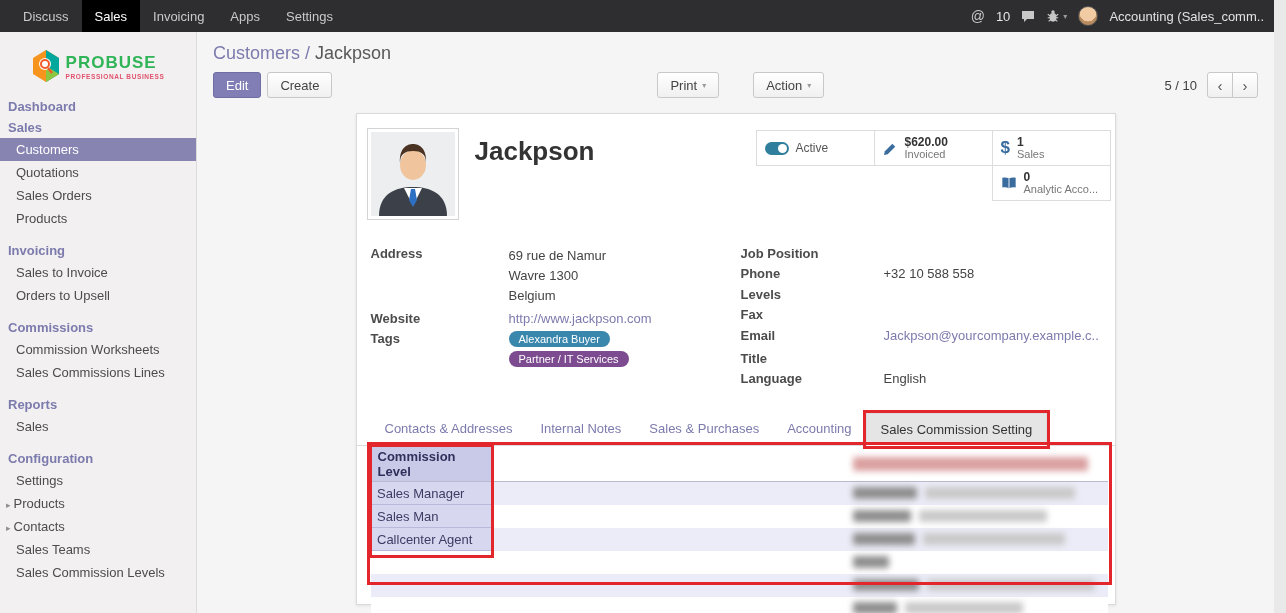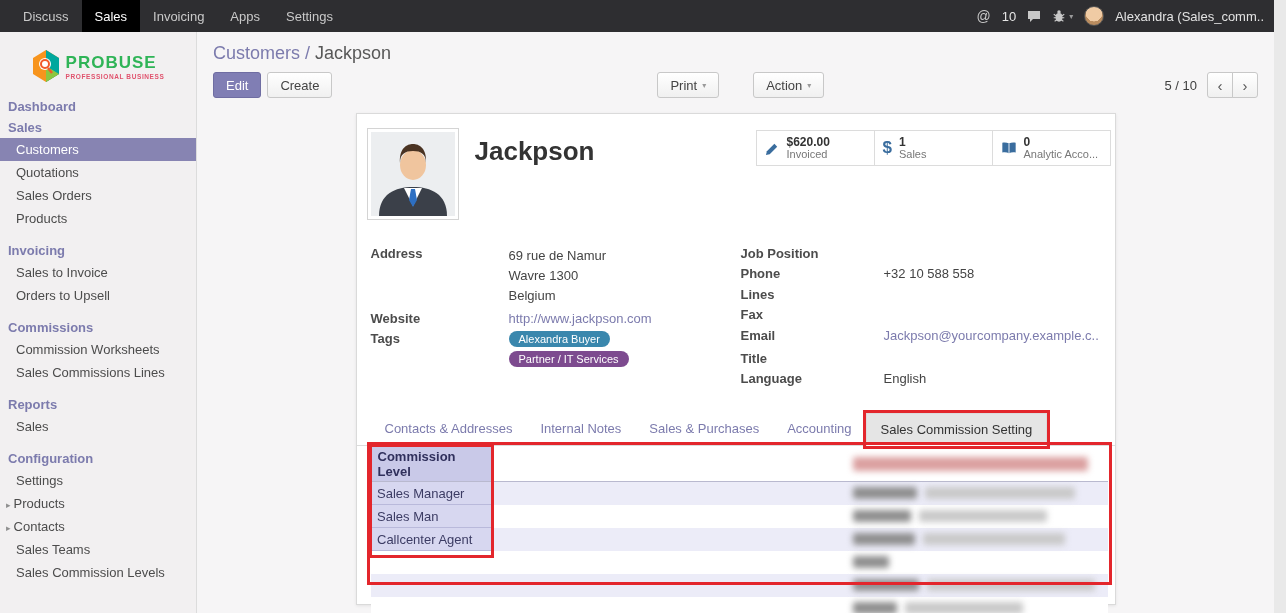--- a/index.html
+++ b/index.html
@@ -128,21 +128,21 @@
       </span>
       <span style="display:flex;align-items:center;gap:3px;cursor:pointer;">
         <svg width="14" height="14" viewBox="0 0 16 16">
             <ellipse cx="8" cy="9.5" rx="4" ry="5" fill="#c8c8c8"></ellipse>
             <circle cx="8" cy="3.5" r="2" fill="#c8c8c8"></circle>
             <path d="M2 6l3 2M2 10h3M3 14l3-2M14 6l-3 2M14 10h-3M13 14l-3-2" stroke="#c8c8c8" stroke-width="1.2" fill="none"></path>
           </svg>
         <span class="caret">▾</span>
       </span>
       <span class="top-avatar"></span>
-      <span class="top-user">Alexandra (Sales_comm..</span>
+      <span class="top-user">Accounting (Sales_comm..</span>
     </div>
   </div>
 
   <div class="sidebar">
     <div class="logo-box">
       <svg width="28" height="32" viewBox="0 0 28 32">
         <polygon points="14,0 27,8 27,24 14,32 1,24 1,8" fill="#f7941d"></polygon>
         <polygon points="14,0 27,8 27,24 14,32 14,16" fill="#00a79d"></polygon>
         <polygon points="14,16 27,24 14,32" fill="#8dc63f"></polygon>
         <circle cx="13" cy="14" r="6" fill="#fff"></circle>
@@ -222,20 +222,24 @@
             <path d="M40 57 L38 68 L42 75 L46 68 L44 57 Z" fill="#2d6fc2"></path>
             <ellipse cx="42" cy="33" rx="13" ry="15" fill="#f0c59e"></ellipse>
             <path d="M29 31 C28 16 36 12 42 12 C48 12 56 16 55 31 C55 22 50 19 42 19 C34 19 29 22 29 31 Z" fill="#4a3322"></path>
           </svg>
         </div>
         <div class="record-name">Jackpson</div>
       </div>
 
       <div class="stats">
         <div class="stat-btn">
+          <span class="toggle-icon"></span>
+          <span>Active</span>
+        </div>
+        <div class="stat-btn">
           <svg width="15" height="15" viewBox="0 0 16 16">
               <path d="M2 11l8-8 3 3-8 8-4 1z" fill="#3a6d9e"></path>
             </svg>
           <span class="two-line">
             <span class="stat-val">$620.00</span>
             <span class="stat-sub">Invoiced</span>
           </span>
         </div>
         <div class="stat-btn">
           <span class="dollar-glyph">$</span>
@@ -281,21 +285,21 @@
         <div class="fcol-right">
           <div class="frow">
             <span class="flabel">Job Position</span>
             <span class="fval"></span>
           </div>
           <div class="frow">
             <span class="flabel">Phone</span>
             <span class="fval">+32 10 588 558</span>
           </div>
           <div class="frow gap6">
-            <span class="flabel">Lines</span>
+            <span class="flabel">Levels</span>
             <span class="fval"></span>
           </div>
           <div class="frow">
             <span class="flabel">Fax</span>
             <span class="fval"></span>
           </div>
           <div class="frow gap6">
             <span class="flabel">Email</span>
             <span class="fval link">Jackpson@yourcompany.example.c..</span>
           </div>

